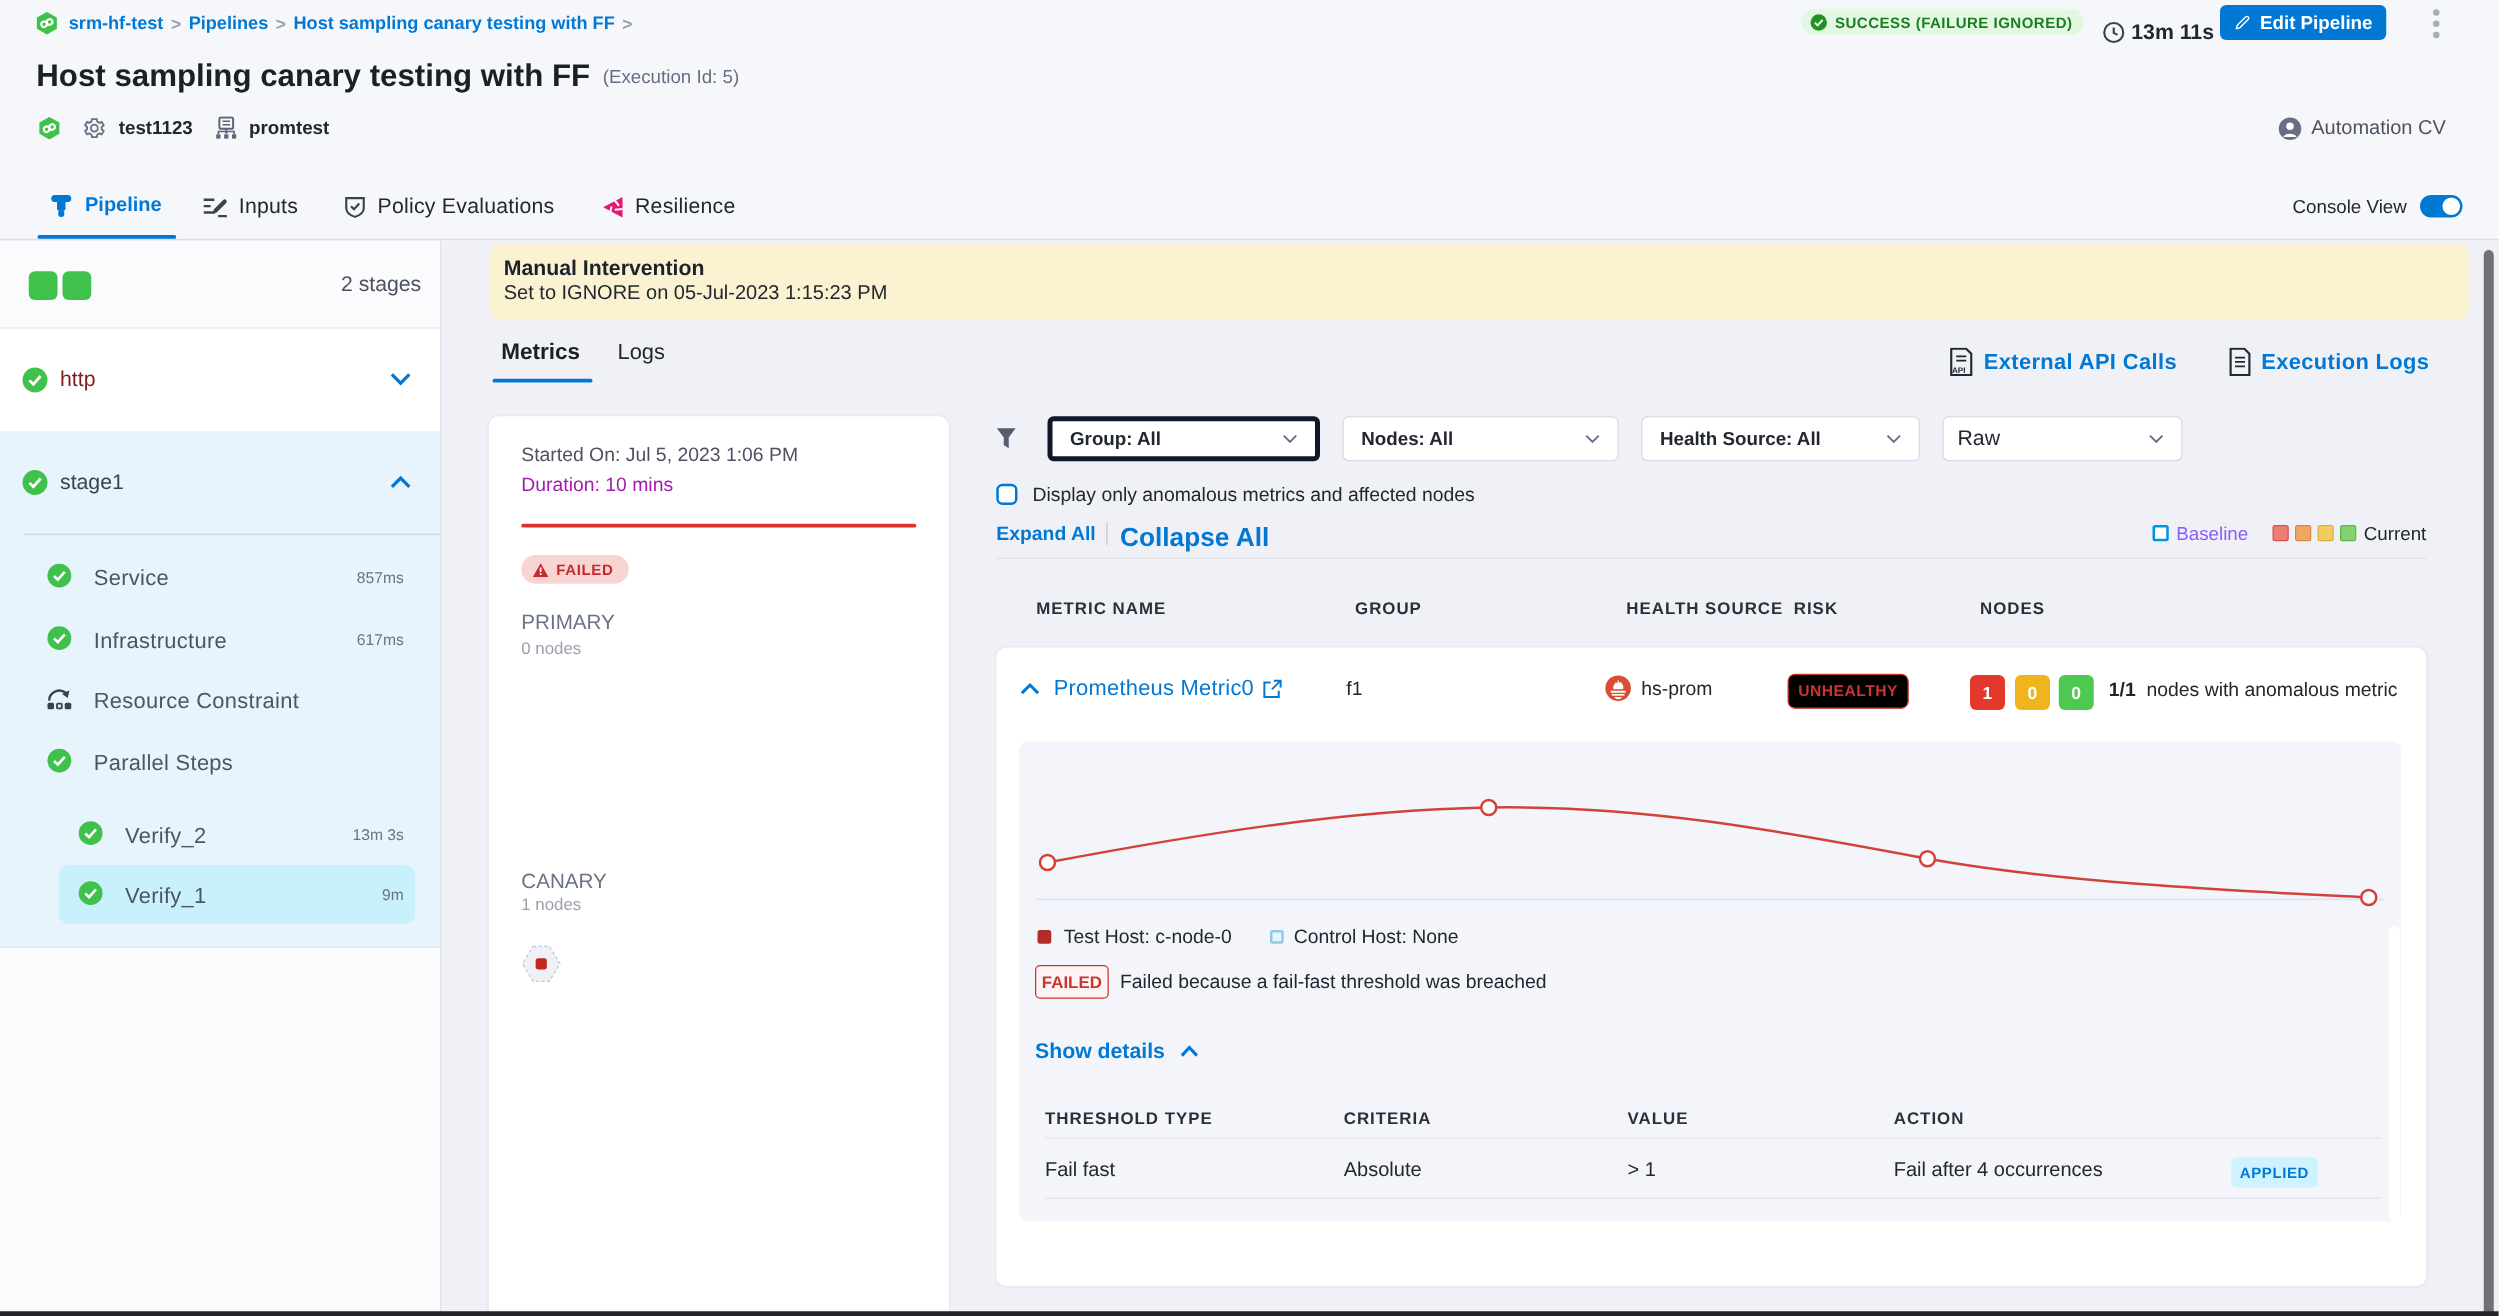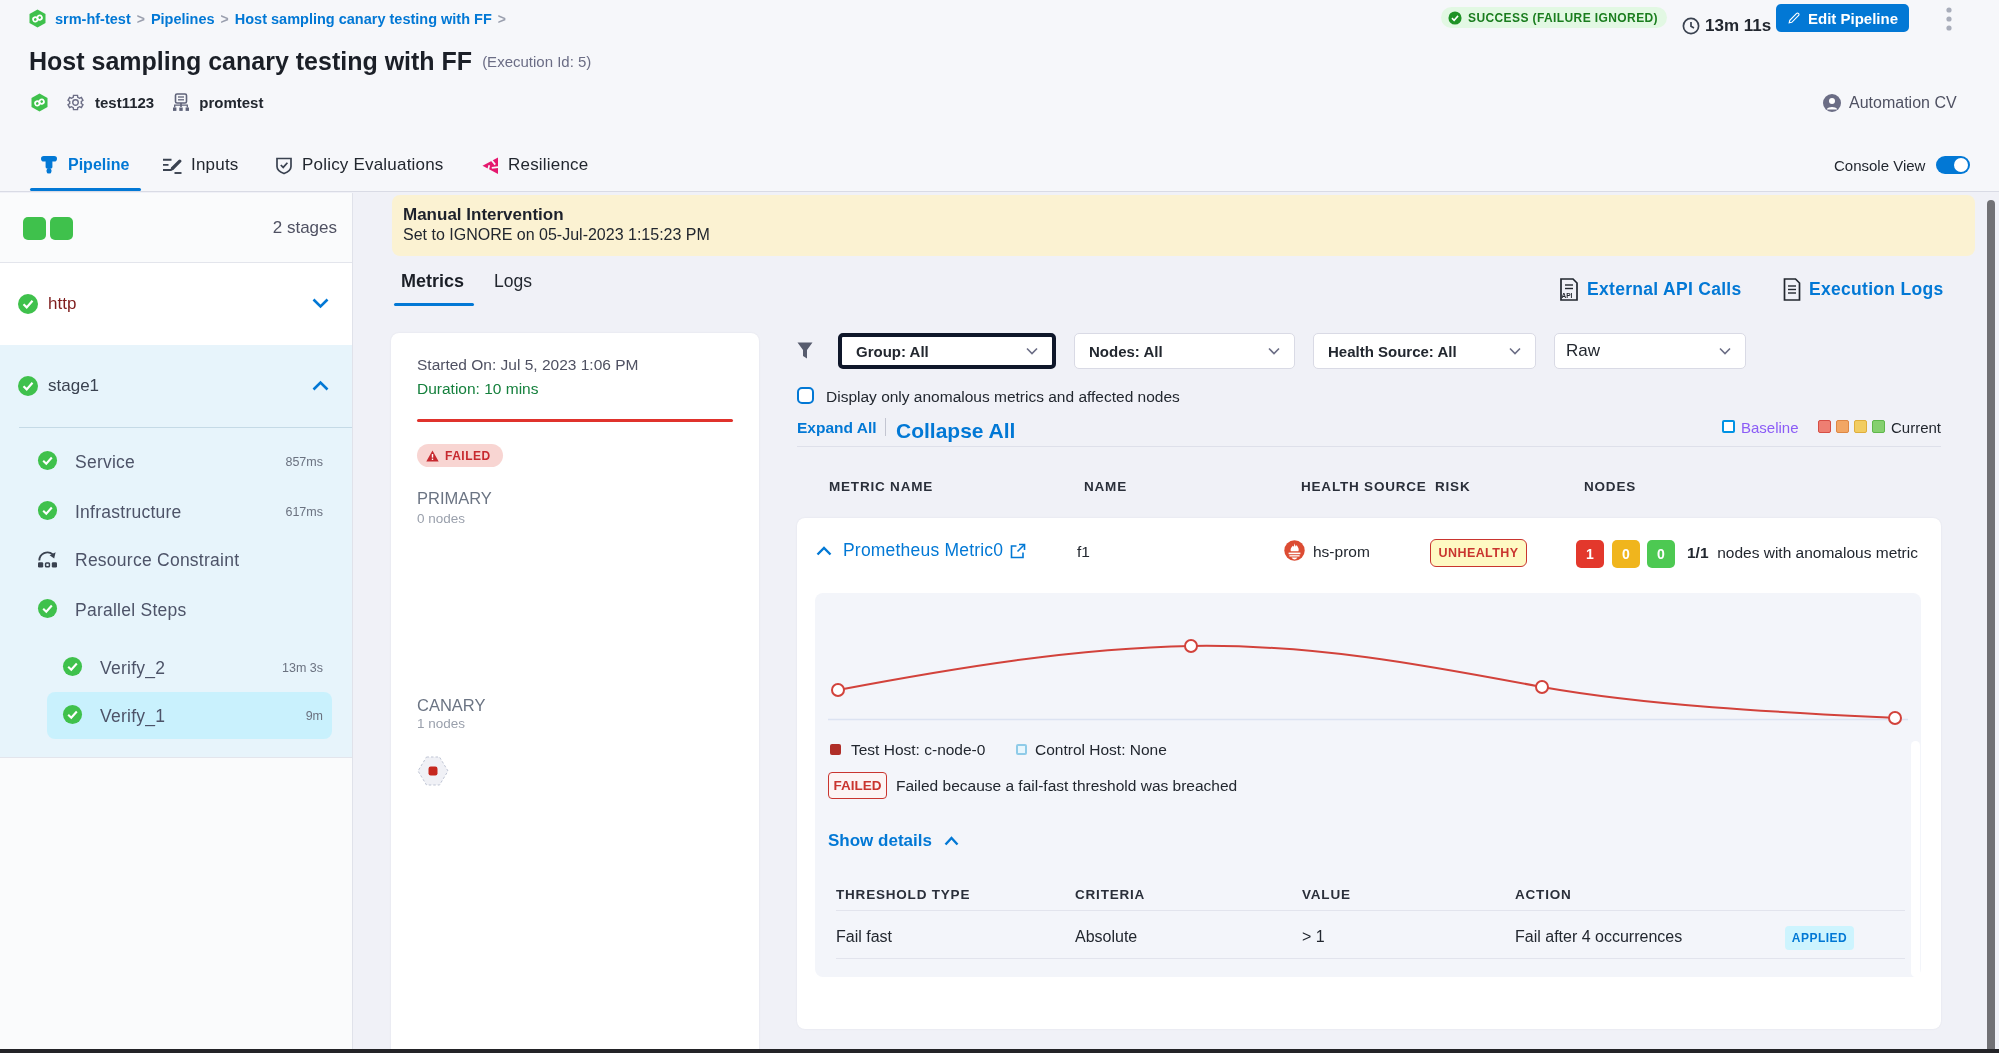--- a/index.html
+++ b/index.html
@@ -212,21 +212,21 @@
 <div class="abs" style="left:392px;top:195px;width:1583px;height:61px;background:#FBF2D2;border-radius:8px;"></div>
 <div class="abs" style="left:403px;top:205px;font-size:17px;font-weight:bold;color:#1D212B;">Manual Intervention</div>
 <div class="abs" style="left:403px;top:226px;font-size:16px;color:#22272F;">Set to IGNORE on 05-Jul-2023 1:15:23 PM</div>
 
 <div class="abs" style="left:401px;top:271px;font-size:18px;font-weight:bold;color:#1B1F27;">Metrics</div>
 <div class="abs" style="left:494px;top:271px;font-size:17.5px;color:#22272F;">Logs</div>
 <div class="abs" style="left:394px;top:303px;width:80px;height:3px;background:#0278D5;border-radius:2px;"></div>
 
 <div class="abs" style="left:391px;top:333px;width:368px;height:720px;background:#fff;border-radius:8px 8px 0 0;box-shadow:0 0 2px rgba(40,41,61,0.08);"></div>
 <div class="abs" style="left:417px;top:356px;font-size:15.5px;color:#4F5162;">Started On: Jul 5, 2023 1:06 PM</div>
-<div class="abs" style="left:417px;top:380px;font-size:15.5px;color:#15803d;">Duration: 10 mins</div>
+<div class="abs" style="left:417px;top:380px;font-size:15.5px;color:#a21caf;">Duration: 10 mins</div>
 <div class="abs" style="left:417px;top:419px;width:316px;height:3px;background:#E0322C;border-radius:2px;"></div>
 <div class="abs flex" style="left:417px;top:444px;height:23px;background:#F8D5D2;border-radius:12px;padding:0 12px 0 9px;">
   <svg width="13" height="12" viewBox="0 0 13 12" style="margin-right:6px;">
     <path d="M6.5 0.5 L12.7 11.5 L0.3 11.5 z" fill="#C7292F"></path>
     <rect x="5.8" y="4" width="1.4" height="3.6" fill="#fff"></rect>
     <rect x="5.8" y="8.6" width="1.4" height="1.4" fill="#fff"></rect>
   </svg>
   <span style="font-size:12px;font-weight:bold;color:#C7292F;letter-spacing:0.5px;">FAILED</span>
 </div>
 <div class="abs" style="left:417px;top:489px;font-size:16.5px;color:#6B7483;">PRIMARY</div>
@@ -294,21 +294,21 @@
 <div class="abs" style="left:1722px;top:420px;width:13px;height:13px;border:2px solid #0092E4;border-radius:2px;background:#fff;"></div>
 <div class="abs" style="left:1741px;top:419px;font-size:15px;color:#8b5cf6;">Baseline</div>
 <div class="abs" style="left:1818px;top:420px;width:13px;height:13px;background:#EE7E72;border:1px solid #D64E45;border-radius:2px;"></div>
 <div class="abs" style="left:1836px;top:420px;width:13px;height:13px;background:#F2A664;border:1px solid #DE8744;border-radius:2px;"></div>
 <div class="abs" style="left:1854px;top:420px;width:13px;height:13px;background:#F2CC61;border:1px solid #DFAE3C;border-radius:2px;"></div>
 <div class="abs" style="left:1872px;top:420px;width:13px;height:13px;background:#85D06F;border:1px solid #5FB74B;border-radius:2px;"></div>
 <div class="abs" style="left:1891px;top:419px;font-size:15px;color:#22272F;">Current</div>
 <div class="abs" style="left:797px;top:446px;width:1144px;height:1px;background:#DEE0EA;"></div>
 
 <div class="abs" style="left:829px;top:479px;font-size:13.5px;font-weight:bold;color:#2A2F3A;letter-spacing:0.8px;">METRIC NAME</div>
-<div class="abs" style="left:1084px;top:479px;font-size:13.5px;font-weight:bold;color:#2A2F3A;letter-spacing:0.8px;">NAME</div>
+<div class="abs" style="left:1084px;top:479px;font-size:13.5px;font-weight:bold;color:#2A2F3A;letter-spacing:0.8px;">GROUP</div>
 <div class="abs" style="left:1291px;top:479px;font-size:13.5px;font-weight:bold;color:#2A2F3A;letter-spacing:0.8px;padding-left:10px;">HEALTH SOURCE</div>
 <div class="abs" style="left:1435px;top:479px;font-size:13.5px;font-weight:bold;color:#2A2F3A;letter-spacing:0.8px;">RISK</div>
 <div class="abs" style="left:1584px;top:479px;font-size:13.5px;font-weight:bold;color:#2A2F3A;letter-spacing:0.8px;">NODES</div>
 
 <div class="abs" style="left:797px;top:518px;width:1144px;height:511px;background:#fff;border-radius:8px;box-shadow:0 0 2px rgba(40,41,61,0.08);"></div>
 <svg class="abs" style="left:816px;top:546px;" width="16" height="10" viewBox="0 0 16 10">
   <path d="M1.5 8.5 L8 2 L14.5 8.5" stroke="#0278D5" stroke-width="2.4" fill="none"></path>
 </svg>
 <div class="abs" style="left:843px;top:540px;font-size:17.5px;color:#0278D5;letter-spacing:0.2px;">Prometheus Metric0</div>
 <svg class="abs" style="left:1010px;top:543px;" width="16" height="16" viewBox="0 0 16 16">
@@ -318,21 +318,21 @@
 </svg>
 <div class="abs" style="left:1077px;top:543px;font-size:15.5px;color:#22272F;">f1</div>
 <svg class="abs" style="left:1284px;top:540px;" width="21" height="21" viewBox="0 0 21 21">
   <circle cx="10.5" cy="10.5" r="10.2" fill="#DC4C33"></circle>
   <path d="M10.2 2.6 c0.2 1.8 -0.2 3 -0.2 4.2 l-1.2 -1 c-1.2 1.2 -2.2 2.6 -2.2 4 c0 0.6 0.1 1.1 0.2 1.5 h7.6 c0.2 -0.5 0.3 -1 0.3 -1.6 c0 -2 -1.4 -3 -2 -4.6 l-0.9 1.4 c-0.5 -1.3 -1.7 -2.3 -1.6 -3.9z" fill="#fff"></path>
   <rect x="4.6" y="12.6" width="11.8" height="1.6" fill="#fff"></rect>
   <rect x="5.4" y="15.2" width="10.2" height="1.3" fill="#fff"></rect>
   <path d="M7.5 17.6 h6 c-0.6 1.1 -1.7 1.8 -3 1.8 c-1.3 0 -2.4 -0.7 -3 -1.8z" fill="#fff"></path>
 </svg>
 <div class="abs" style="left:1313px;top:543px;font-size:15.5px;color:#22272F;">hs-prom</div>
-<div class="abs flex" style="left:1430px;top:539px;width:97px;height:28px;border:1.5px solid #C9352F;border-radius:6px;justify-content:center;background:#fef9c3;">
+<div class="abs flex" style="left:1430px;top:539px;width:97px;height:28px;border:1.5px solid #C9352F;border-radius:6px;justify-content:center;background:#000000;">
   <span style="font-size:12.5px;font-weight:bold;color:#C9352F;letter-spacing:0.4px;">UNHEALTHY</span>
 </div>
 <div class="abs flex" style="left:1576px;top:540px;width:28px;height:28px;background:#E3382C;border-radius:5px;justify-content:center;">
     <span style="font-size:14px;font-weight:bold;color:#fff;">1</span>
   </div>
 <div class="abs flex" style="left:1612px;top:540px;width:28px;height:28px;background:#F0B51D;border-radius:5px;justify-content:center;">
     <span style="font-size:14px;font-weight:bold;color:#fff;">0</span>
   </div>
 <div class="abs flex" style="left:1647px;top:540px;width:28px;height:28px;background:#4DC952;border-radius:5px;justify-content:center;">
     <span style="font-size:14px;font-weight:bold;color:#fff;">0</span>

